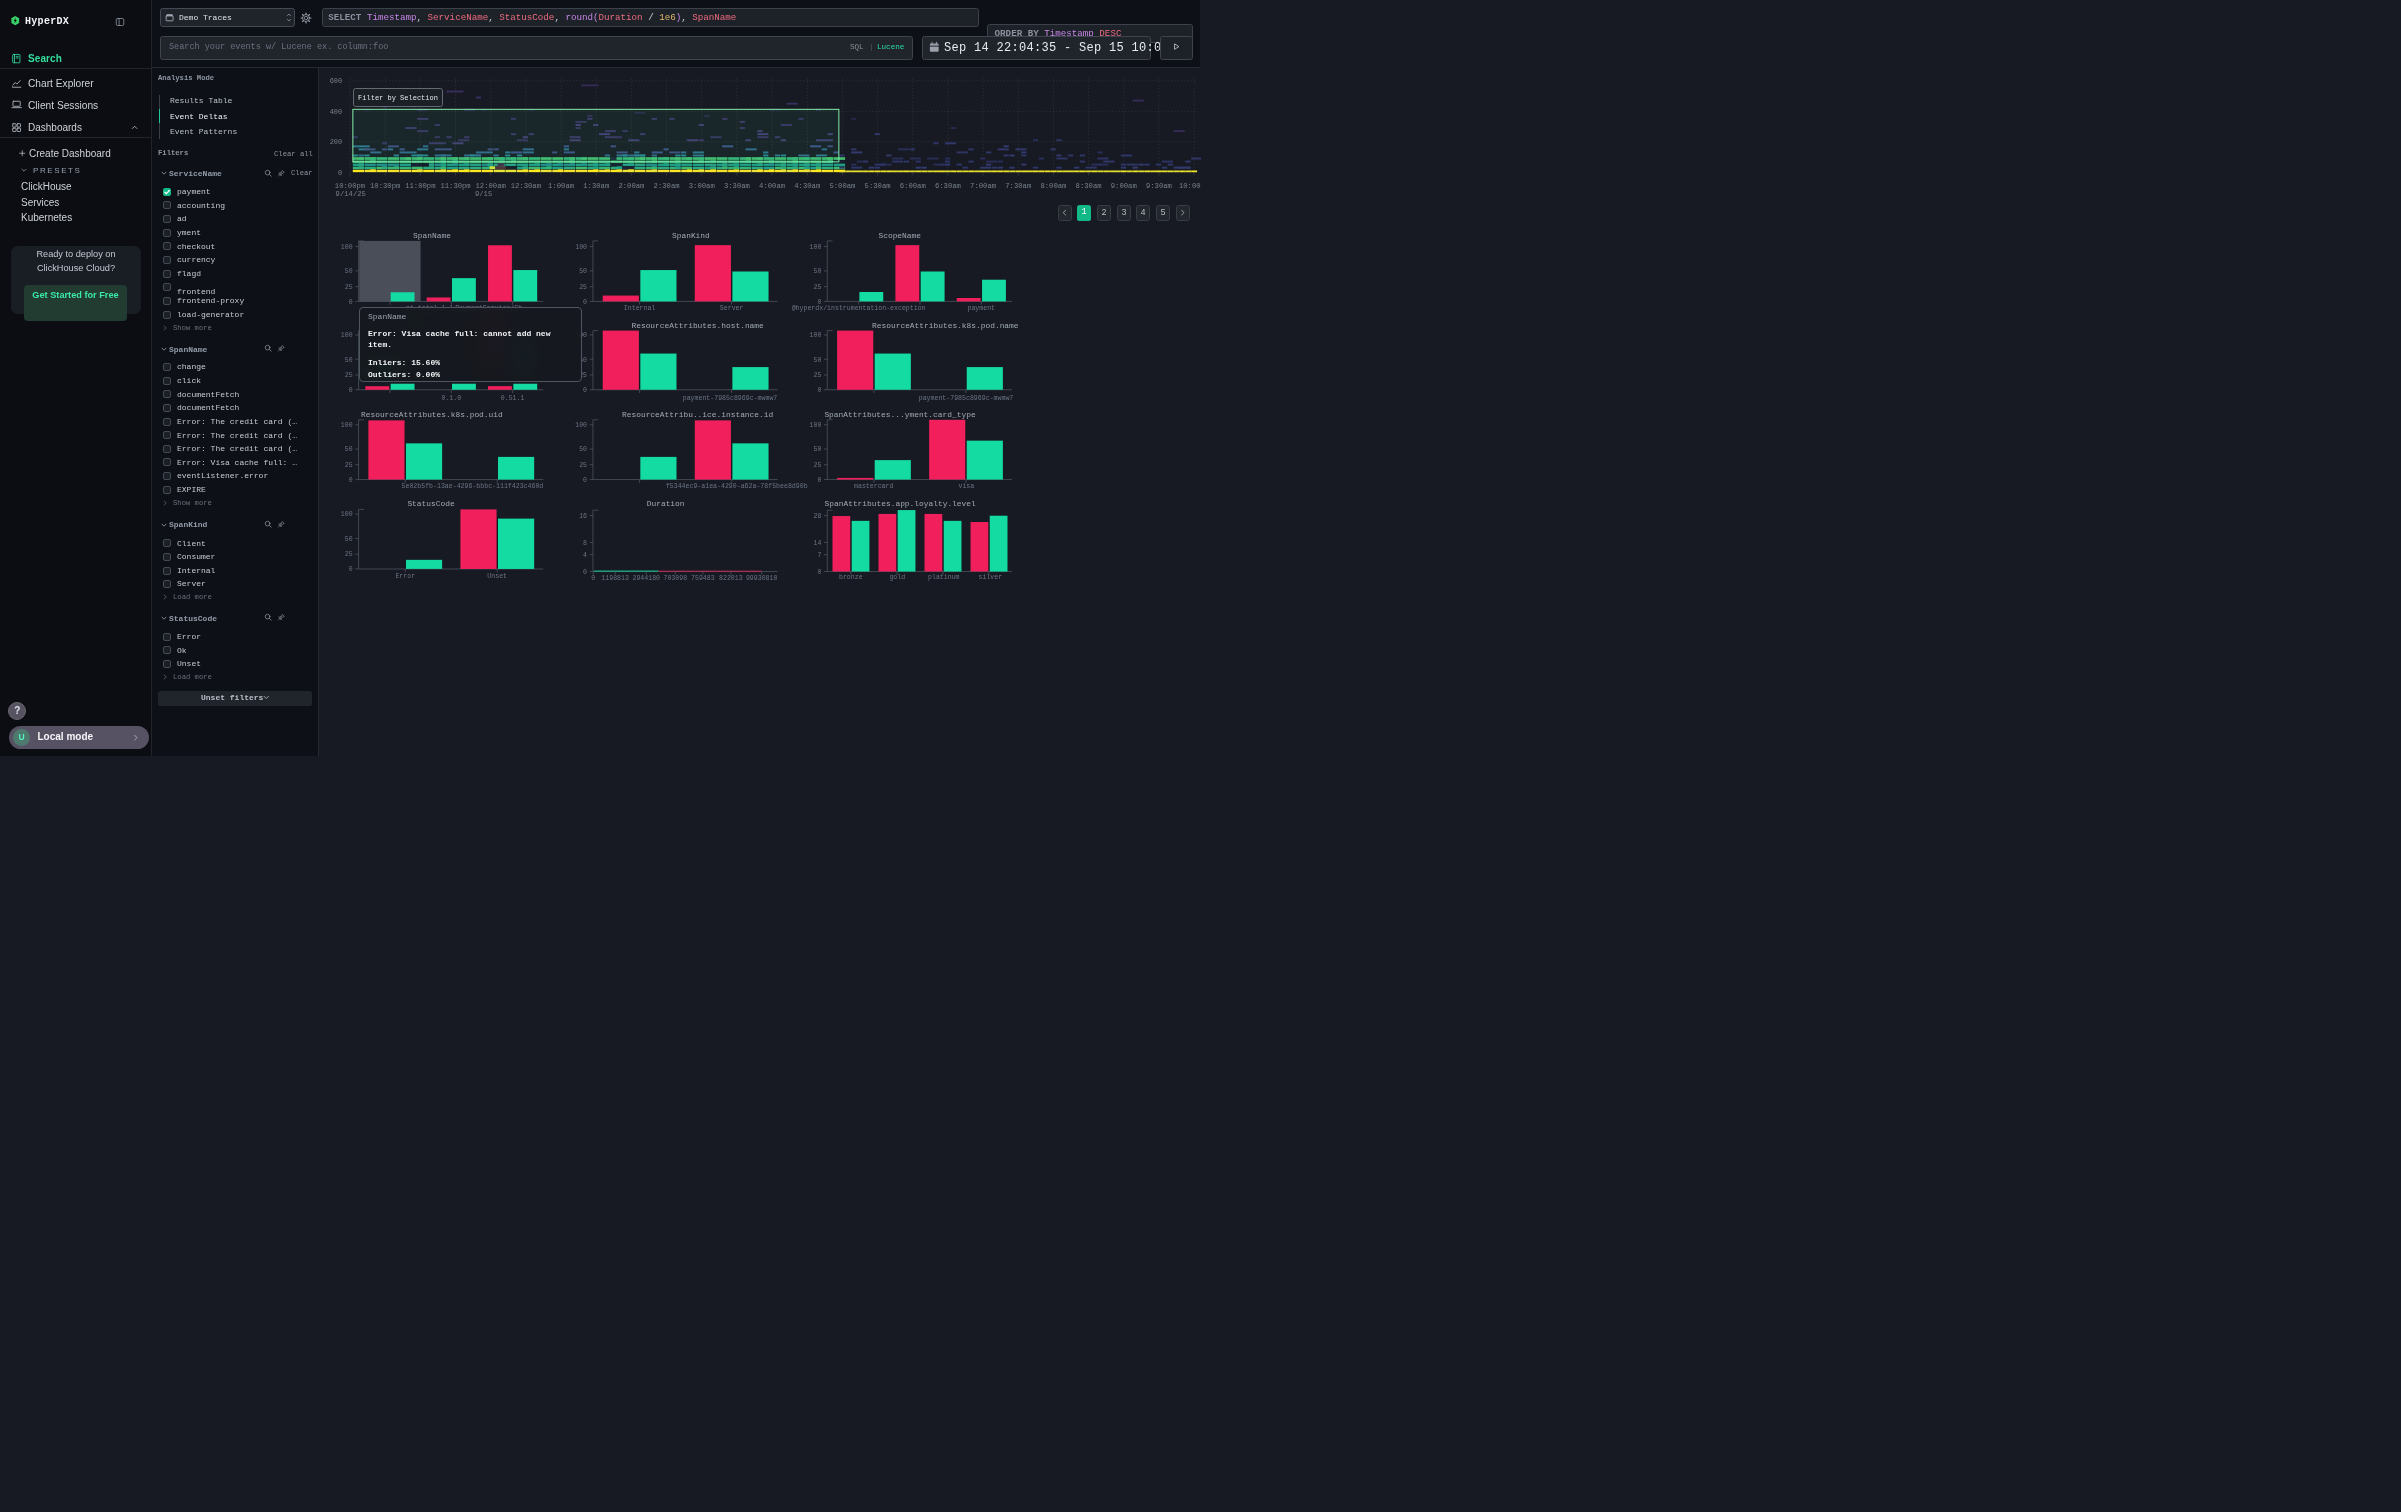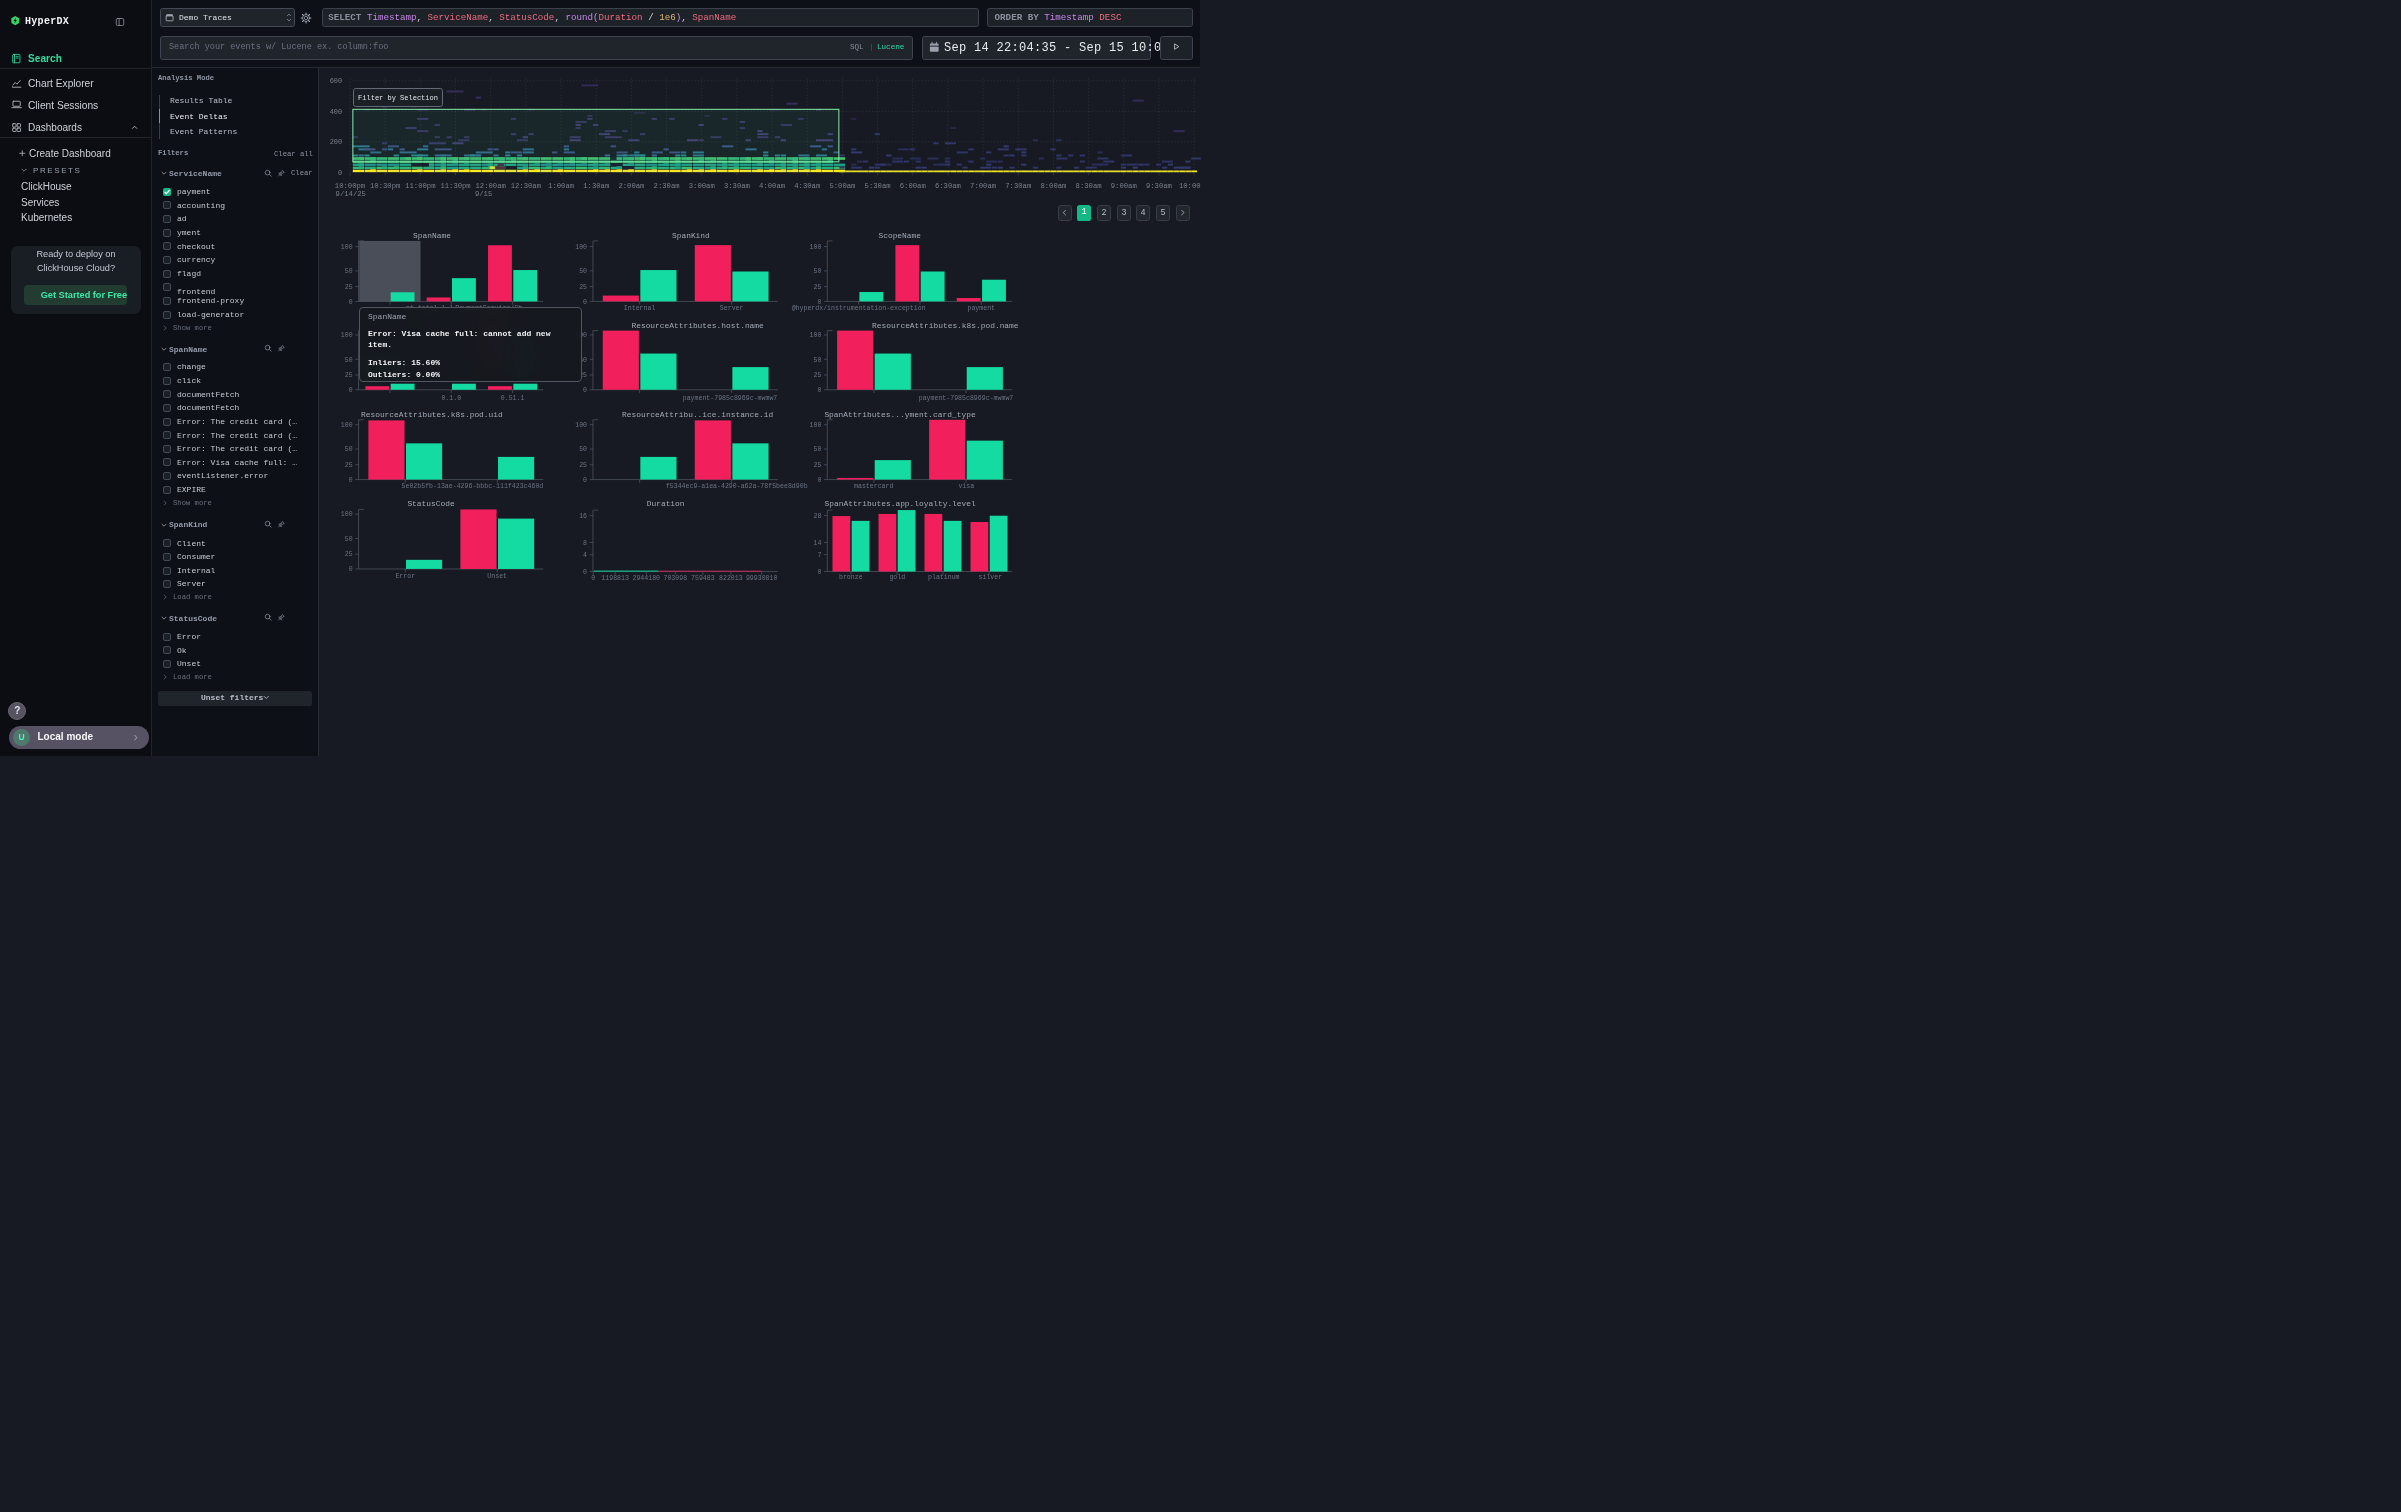--- a/index.html
+++ b/index.html
@@ -53,21 +53,21 @@
 <div class="abs" style="left:29px;top:148px;font-family:'Liberation Sans',sans-serif;font-size:10px;color:#ced3da">Create Dashboard</div>
 <svg class="abs" style="left:20px;top:166px" width="8" height="8" viewBox="0 0 20 20" fill="none" stroke="#98a1ae" stroke-width="1.8" stroke-linecap="round">
     <polyline points="5,8 10,13 15,8"></polyline>
   </svg>
 <div class="abs" style="left:33px;top:166px;font-family:'Liberation Sans',sans-serif;font-size:8px;color:#98a1ae;letter-spacing:1.6px">PRESETS</div>
 <div class="abs" style="left:21px;top:181px;font-family:'Liberation Sans',sans-serif;font-size:10px;color:#ced3da">ClickHouse</div>
 <div class="abs" style="left:21px;top:197px;font-family:'Liberation Sans',sans-serif;font-size:10px;color:#ced3da">Services</div>
 <div class="abs" style="left:21px;top:212px;font-family:'Liberation Sans',sans-serif;font-size:10px;color:#ced3da">Kubernetes</div>
 <div class="abs" style="left:11px;top:246px;width:130px;height:68px;background:#191d24;border-radius:6.6px">
 <div style="text-align:center;margin-top:1px;font-family:'Liberation Sans',sans-serif;font-size:9.2px;color:#c3c9d4;line-height:14px">Ready to deploy on<br>ClickHouse Cloud?</div>
-<div class="abs" style="left:13px;top:39px;width:103px;height:20px;background:#233c31;border-radius:4px;text-align:right;line-height:20px;font-family:'Liberation Sans',sans-serif;font-weight:bold;font-size:9.2px;color:#3be8a7">Get Started for Free</div>
+<div class="abs" style="left:13px;top:39px;width:103px;height:36px;background:#233c31;border-radius:4px;text-align:center;line-height:20px;font-family:'Liberation Sans',sans-serif;font-weight:bold;font-size:9.2px;color:#3be8a7">Get Started for Free</div>
 </div>
 <div class="abs" style="left:8.2px;top:702px;width:18px;height:18px;border-radius:50%;background:#56525f;border:0.7px solid #6a6672;text-align:center;line-height:16.4px;font-family:'Liberation Sans',sans-serif;font-weight:bold;font-size:10px;color:#dce4f0">?</div>
 <div class="abs" style="left:8.5px;top:726px;width:140px;height:23px;border-radius:11.6px;background:#565264">
 <div class="abs" style="left:4.6px;top:3.1px;width:17px;height:17px;border-radius:50%;background:#4e7a6e;text-align:center;line-height:17px;font-family:'Liberation Sans',sans-serif;font-weight:bold;font-size:8.5px;color:#55eec0">U</div>
 <div class="abs" style="left:29px;top:5.4px;font-family:'Liberation Sans',sans-serif;font-weight:bold;font-size:10px;color:#f5f6f8">Local mode</div>
 <svg class="abs" style="left:122px;top:7px" width="9.2" height="9.2" viewBox="0 0 20 20" fill="none" stroke="#aebdd4" stroke-width="1.8" stroke-linecap="round">
       <polyline points="8,5 13,10 8,15"></polyline>
     </svg>
 </div>
 <div class="abs" style="left:160px;top:8px;width:135px;height:19px;background:#1f242b;border:0.7px solid #444a55;border-radius:2.6px"></div>
@@ -89,21 +89,21 @@
     <line x1="10.00" y1="3.90" x2="10.00" y2="1.80" stroke-width="1.9"></line>
     <line x1="14.31" y1="5.69" x2="15.80" y2="4.20" stroke-width="1.9"></line>
     <line x1="16.10" y1="10.00" x2="18.20" y2="10.00" stroke-width="1.9"></line>
     <line x1="14.31" y1="14.31" x2="15.80" y2="15.80" stroke-width="1.9"></line>
     <line x1="10.00" y1="16.10" x2="10.00" y2="18.20" stroke-width="1.9"></line>
     <line x1="5.69" y1="14.31" x2="4.20" y2="15.80" stroke-width="1.9"></line>
     <line x1="3.90" y1="10.00" x2="1.80" y2="10.00" stroke-width="1.9"></line>
     <line x1="5.69" y1="5.69" x2="4.20" y2="4.20" stroke-width="1.9"></line>
   </svg>
 <div class="abs" style="left:322px;top:8px;width:657px;height:19px;background:#1d2128;border:0.7px solid #3c414c;border-radius:2.6px;line-height:18px;font-size:9.2px;font-family:'Liberation Mono',monospace;white-space:pre"><span style="margin-left:5.3px;font-weight:bold;color:#8b919d">SELECT </span><span style="color:#c887e8">Timestamp</span><span style="color:#ccd1d9">, </span><span style="color:#ee6b7e">ServiceName</span><span style="color:#ccd1d9">, </span><span style="color:#ee6b7e">StatusCode</span><span style="color:#ccd1d9">, </span><span style="color:#c887e8">round(</span><span style="color:#ee6b7e">Duration</span><span style="color:#ccd1d9"> / </span><span style="color:#e2b86b">1e6</span><span style="color:#c887e8">)</span><span style="color:#ccd1d9">, </span><span style="color:#ee6b7e">SpanName</span></div>
-<div class="abs" style="left:987px;top:8px;width:206px;height:19px;background:#1d2128;border:0.7px solid #3c414c;border-radius:2.6px;line-height:18px;font-size:9.2px;font-family:'Liberation Mono',monospace;white-space:pre"><span style="margin-left:6.6px;font-weight:bold;color:#8b919d">ORDER BY </span><span style="color:#c887e8">Timestamp </span><span style="color:#ee6b7e">DESC</span></div>
+<div class="abs" style="left:987px;top:24px;width:206px;height:19px;background:#1d2128;border:0.7px solid #3c414c;border-radius:2.6px;line-height:18px;font-size:9.2px;font-family:'Liberation Mono',monospace;white-space:pre"><span style="margin-left:6.6px;font-weight:bold;color:#8b919d">ORDER BY </span><span style="color:#c887e8">Timestamp </span><span style="color:#ee6b7e">DESC</span></div>
 <div class="abs" style="left:160px;top:36px;width:753px;height:24px;background:#20242b;border:0.7px solid #3f4450;border-radius:2.6px"></div>
 <div class="abs" style="left:169px;top:42px;font-family:'Liberation Mono',monospace;font-size:8.5px;color:#6a7280">Search your events w/ Lucene ex. column:foo</div>
 <div class="abs" style="left:850px;top:43px;font-family:'Liberation Mono',monospace;font-size:7.6px;color:#868d99">SQL</div>
 <div class="abs" style="left:869px;top:43px;font-family:'Liberation Mono',monospace;font-size:7.6px;color:#555c68">|</div>
 <div class="abs" style="left:877px;top:43px;font-family:'Liberation Mono',monospace;font-size:7.6px;color:#2bdca4">Lucene</div>
 <div class="abs" style="left:922px;top:36px;width:229px;height:24px;background:#20242b;border:0.7px solid #3f4450;border-radius:2.6px"></div>
 <svg class="abs" style="left:928px;top:41px" width="12.5" height="12.5" viewBox="0 0 20 20" fill="none" stroke="#9aa1ad" stroke-width="1.5" stroke-linecap="round">
     <rect x="3" y="4" width="14" height="13" rx="1.5" fill="#9aa1ad" stroke="none"></rect>
     <rect x="3" y="4" width="14" height="3.4" fill="#0d1016" stroke="none" opacity="0"></rect>
     <line x1="3" y1="8.2" x2="17" y2="8.2" stroke="#20242b" stroke-width="1.6"></line>

